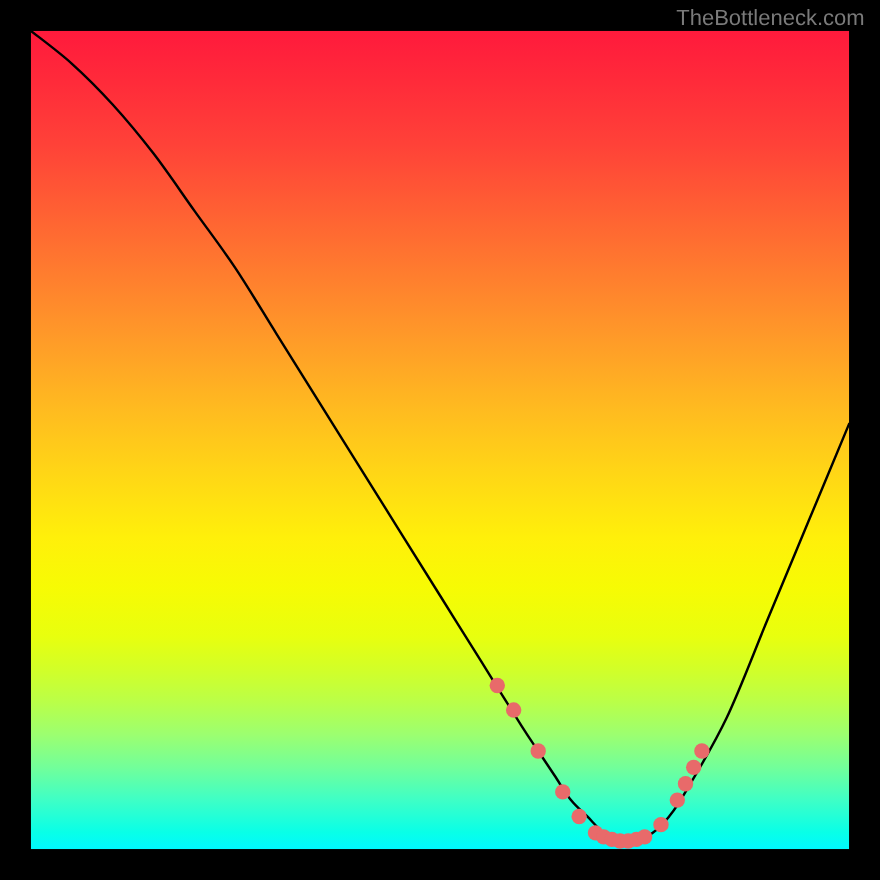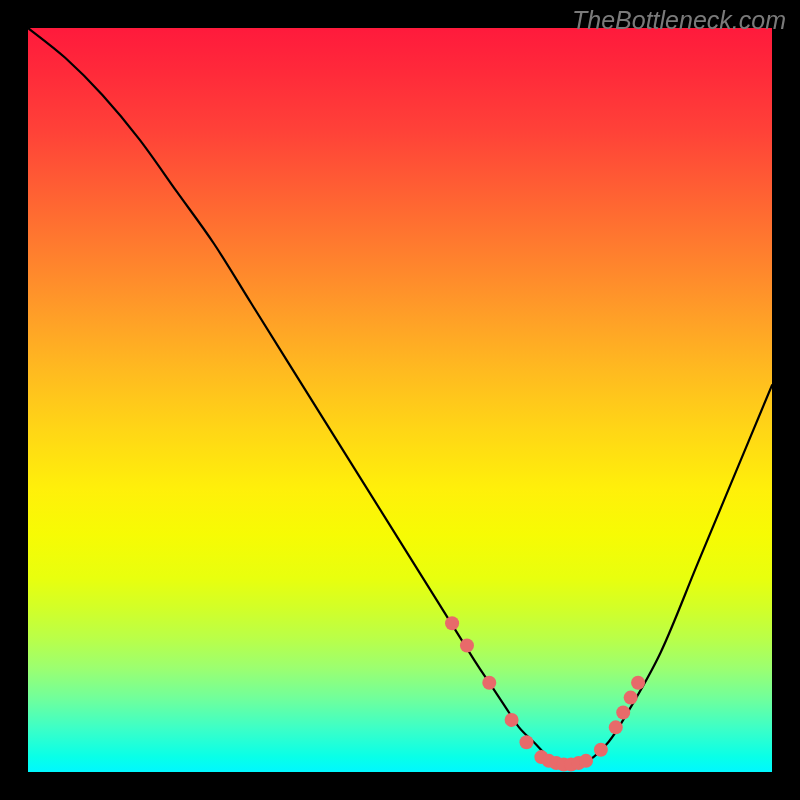--- a/index.html
+++ b/index.html
@@ -1,17 +1,17 @@
 <!DOCTYPE html>
 <html><head>
 <meta charset="utf-8">
 <style>
   * { margin: 0; padding: 0; box-sizing: border-box; }
   body { width: 800px; height: 800px; background: #000; position: relative; font-family: Arial, sans-serif; }
-  .watermark { position: absolute; top: 6px; right: 14px; color: #7a7a7a; font-size: 25px; font-weight: 500; z-index: 10; font-style: italic; }
+  .watermark { position: absolute; top: 6px; right: 14px; color: #7a7a7a; font-size: 20px; font-weight: 500; z-index: 10; }
   .frame { position: absolute; top: 28px; left: 28px; width: 744px; height: 744px; background: #000; }
   .plot { position: absolute; top: 0; left: 0; width: 744px; height: 744px; overflow: hidden; }
   .gradient { position: absolute; top: 0; left: 0; width: 744px; height: 744px;
     background: linear-gradient(to bottom,
       #ff1a3c 0%,
       #ff2a3a 6%,
       #ff4238 14%,
       #ff6033 22%,
       #ff7e2e 30%,
       #ff9c28 38%,

